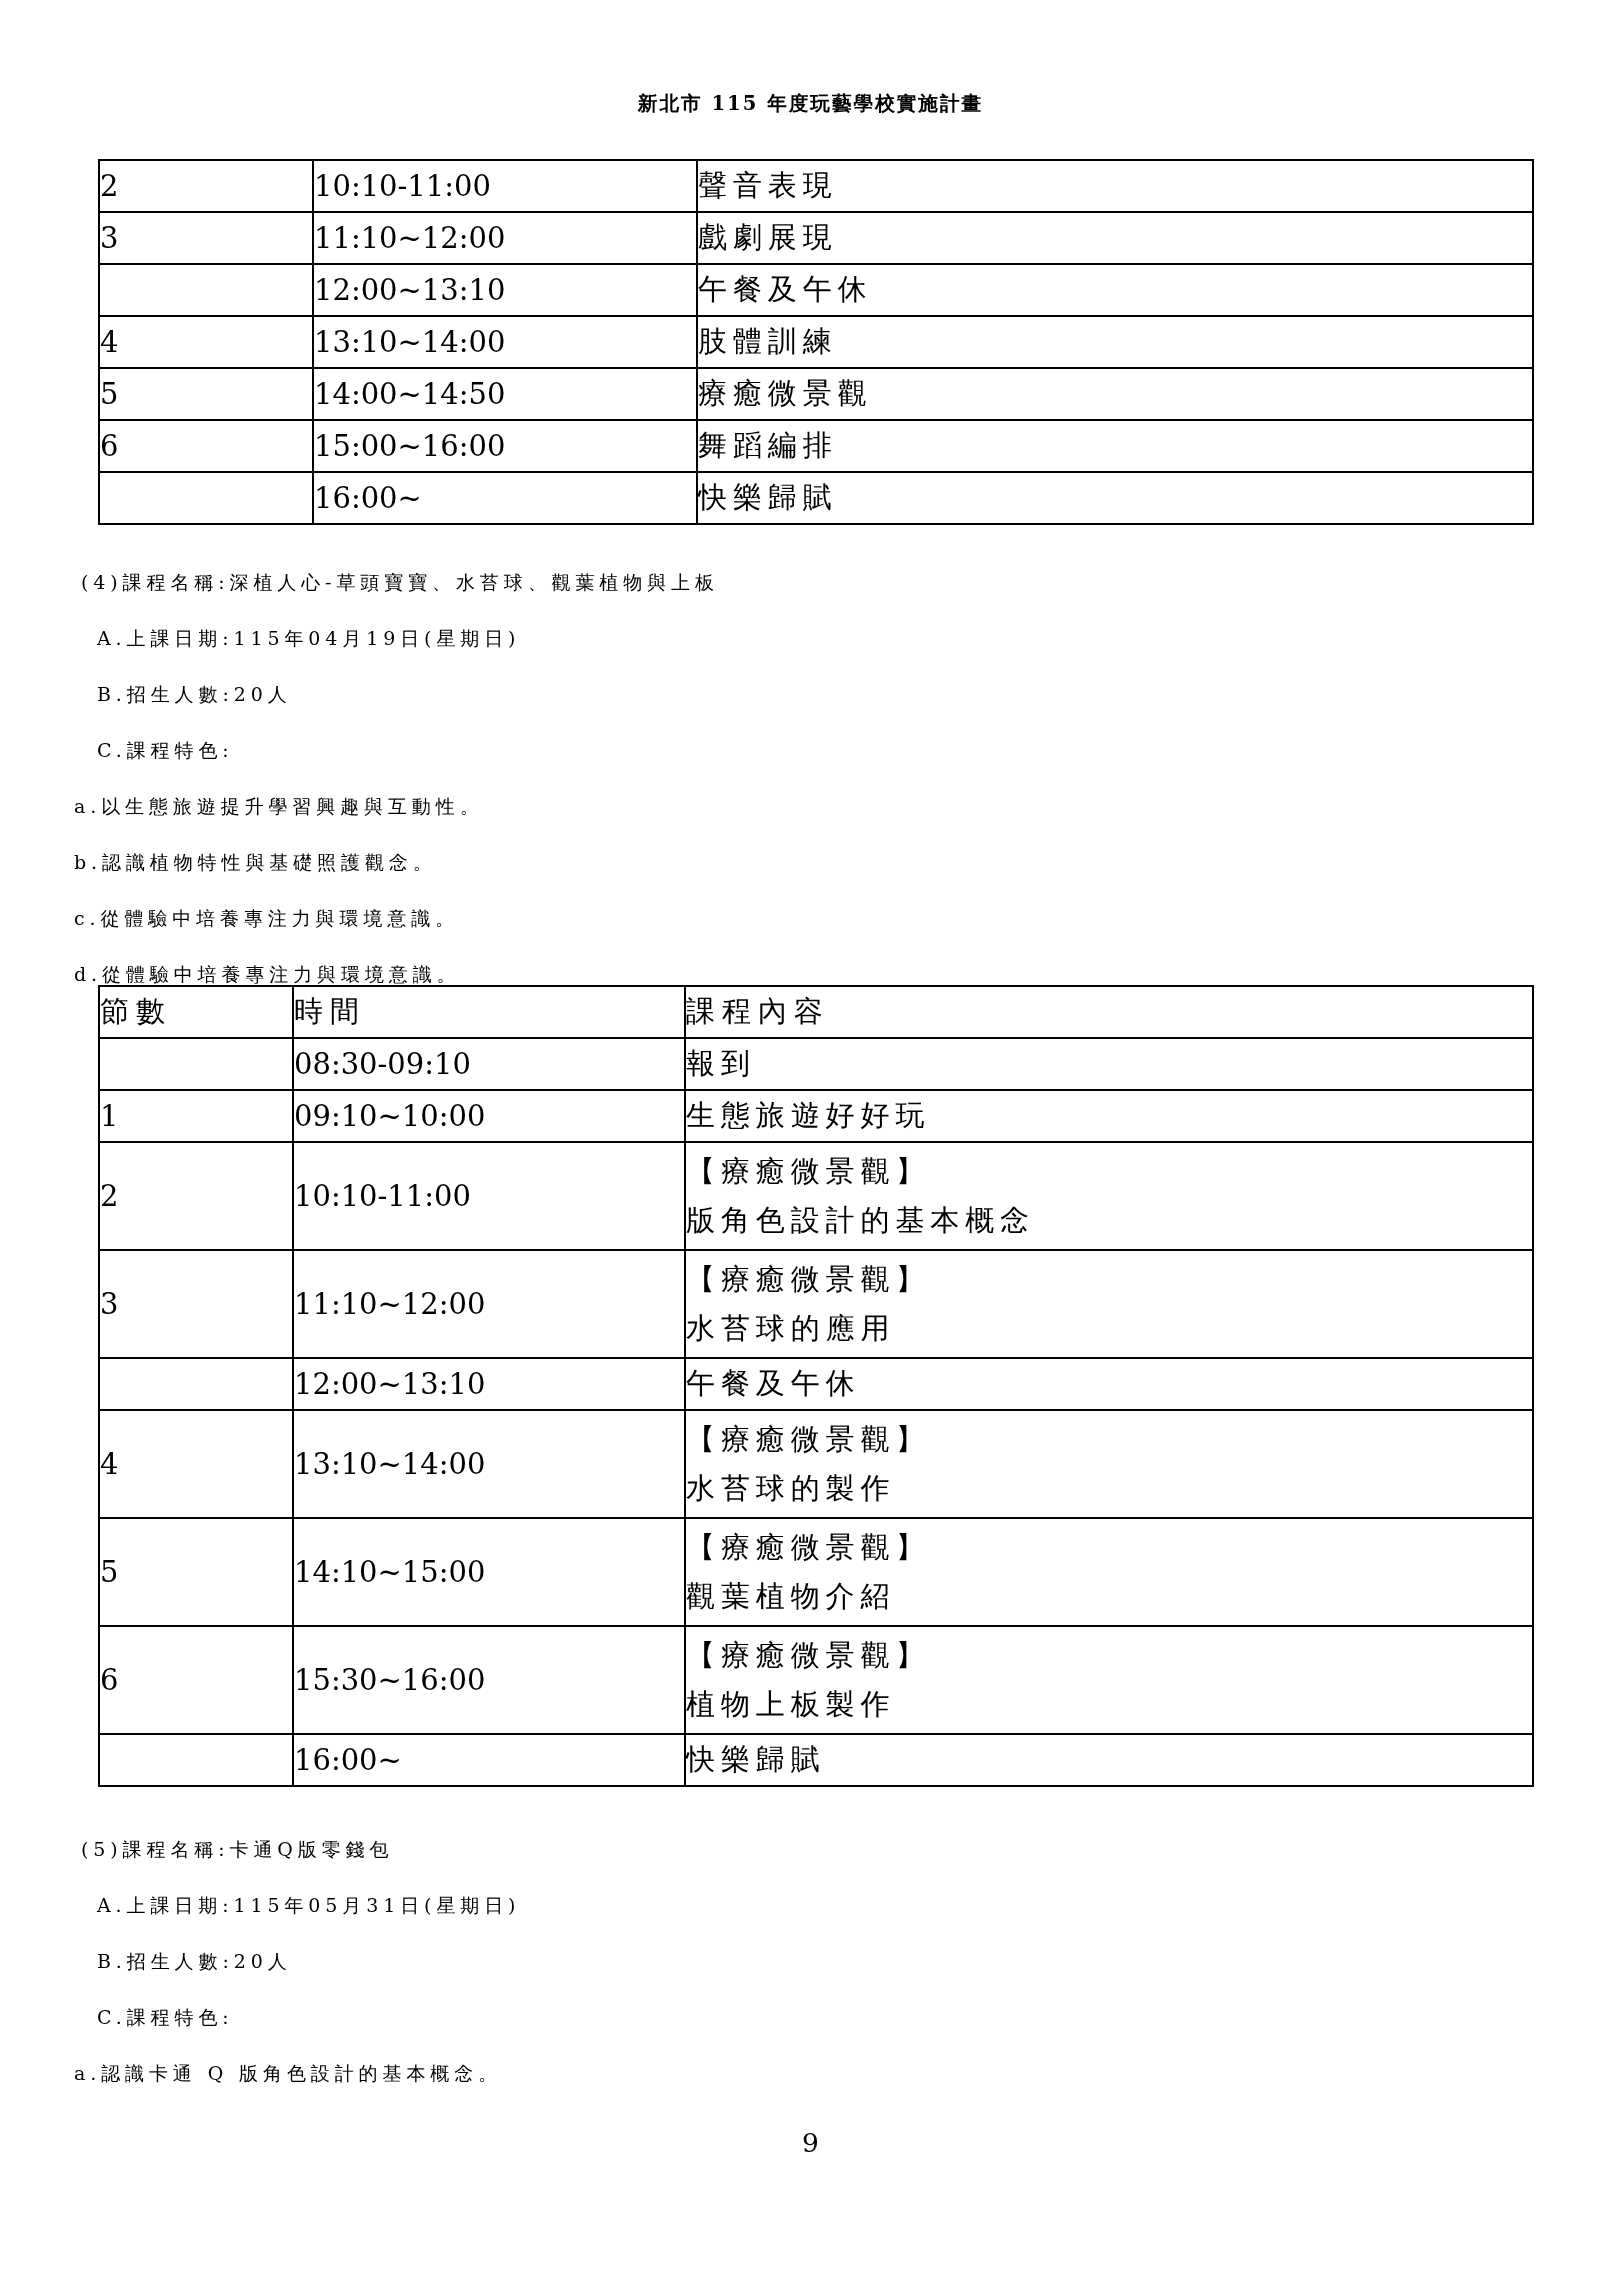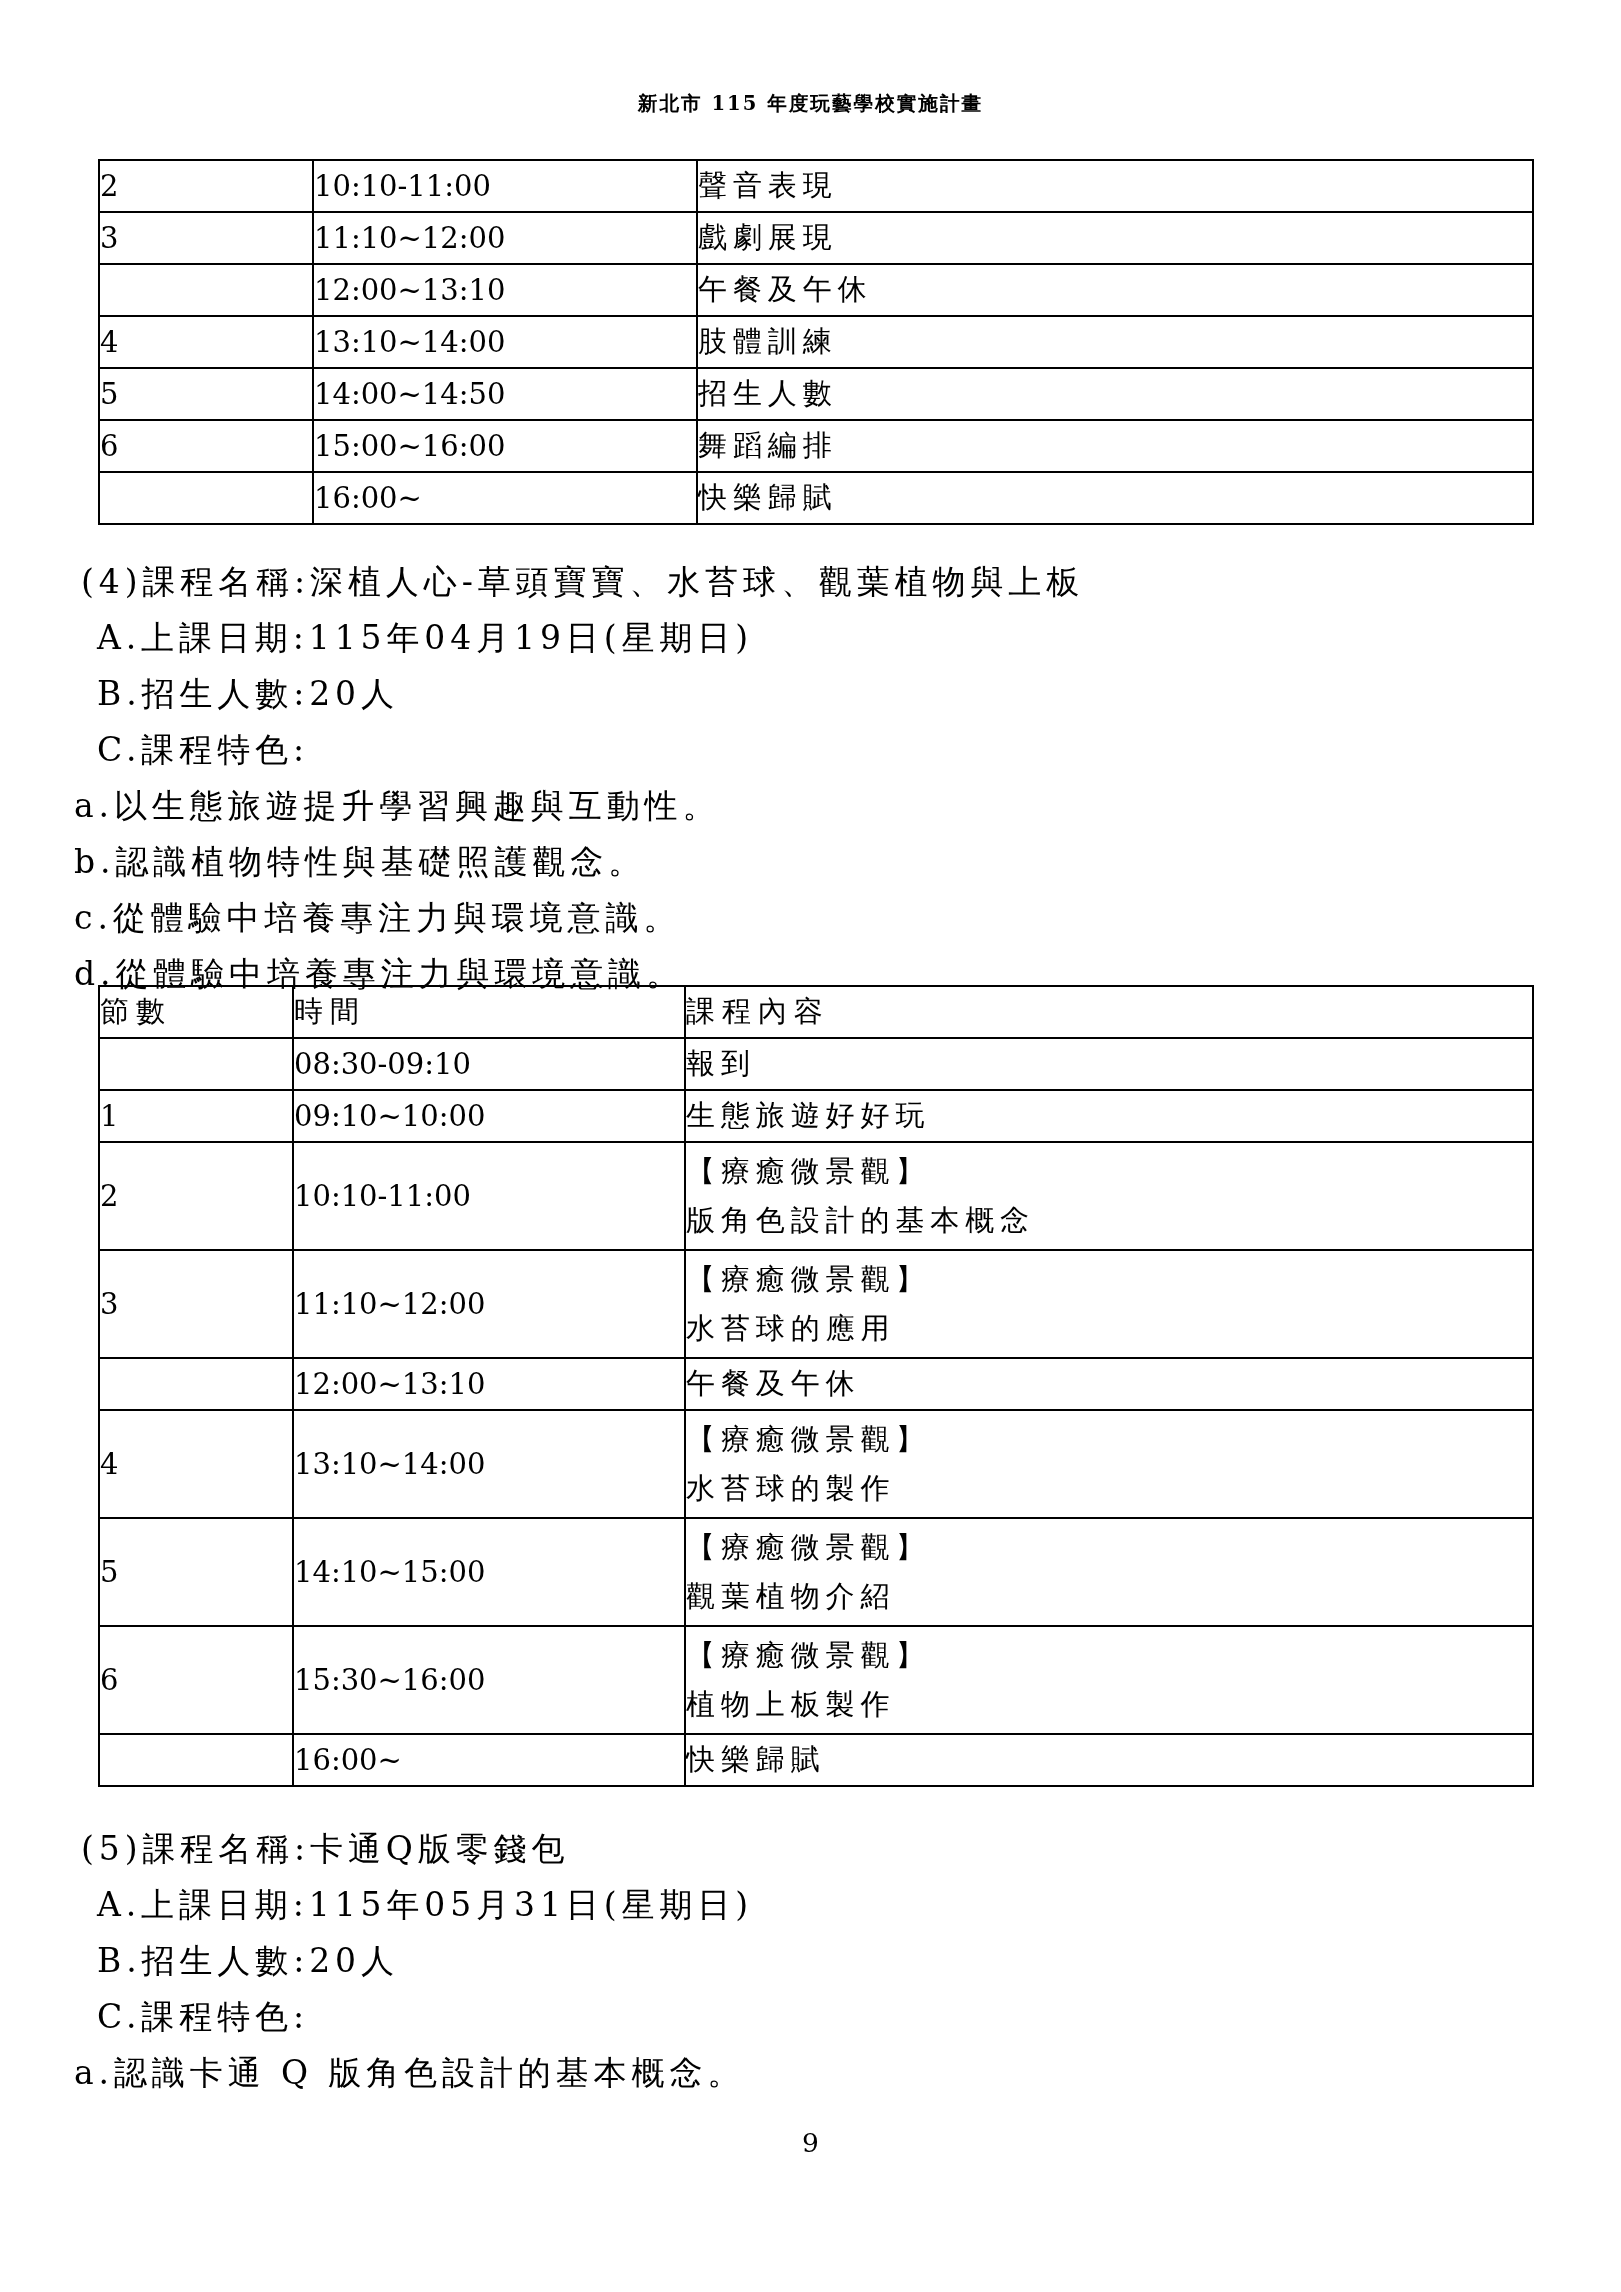--- a/index.html
+++ b/index.html
@@ -57,21 +57,21 @@
   .textblock {
     position: absolute;
     left: 0;
     width: 1621px;
   }
   #sec4 { top: 554px; }
   #sec5 { top: 1821px; }
   .line {
     height: 56px;
     line-height: 56px;
-    font-size: 33px;
+    font-size: 19px;
     letter-spacing: 4.9px;
     white-space: nowrap;
   }
   .t0 { padding-left: 81px; }
   .t1 { padding-left: 97px; }
   .t2 { padding-left: 74px; }
   .page-number {
     position: absolute;
     top: 2127px;
     left: 0;
@@ -110,21 +110,21 @@
         <td class="c3">午餐及午休</td>
       </tr>
       <tr class="rs">
         <td class="c1">4</td>
         <td class="c2">13:10~14:00</td>
         <td class="c3">肢體訓練</td>
       </tr>
       <tr class="rs">
         <td class="c1">5</td>
         <td class="c2">14:00~14:50</td>
-        <td class="c3">招生人數</td>
+        <td class="c3">療癒微景觀</td>
       </tr>
       <tr class="rs">
         <td class="c1">6</td>
         <td class="c2">15:00~16:00</td>
         <td class="c3">舞蹈編排</td>
       </tr>
       <tr class="rs">
         <td class="c1"></td>
         <td class="c2">16:00~</td>
         <td class="c3">快樂歸賦</td>

